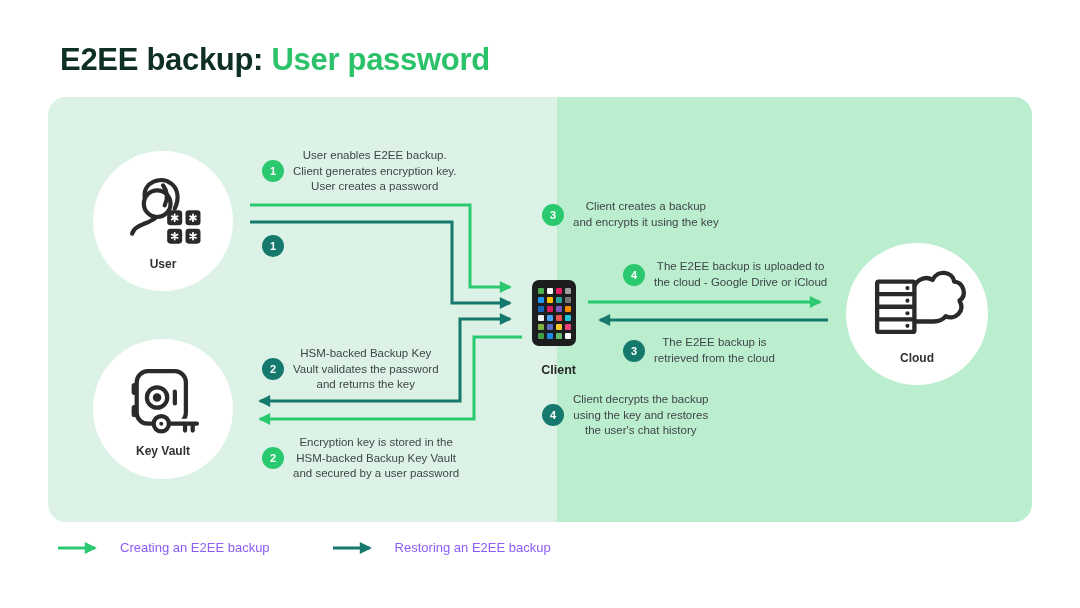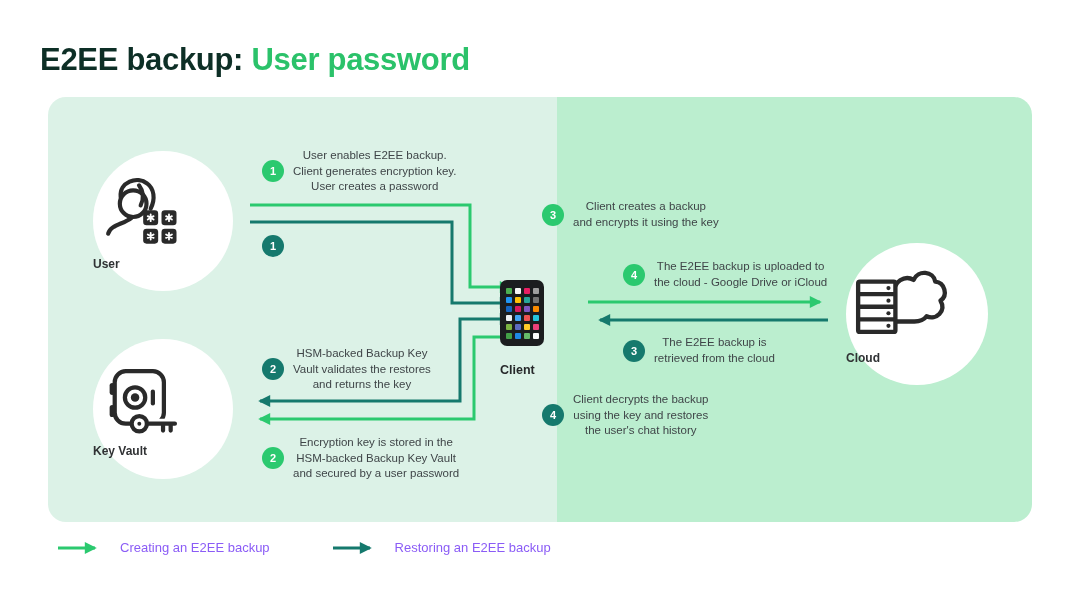--- a/index.html
+++ b/index.html
@@ -1,36 +1,36 @@
 <!DOCTYPE html>
 <html><head>
 <meta charset="utf-8">
 <style>
   * { margin:0; padding:0; box-sizing:border-box; }
   html,body { background:#fff; }
   body { font-family:"Liberation Sans", sans-serif; }
   .page { position:relative; width:1080px; height:608px; background:#ffffff; overflow:hidden; }
 
-  .title { position:absolute; left:40px; top:42px; font-size:31px; font-weight:bold;
+  .title { position:absolute; left:60px; top:42px; font-size:31px; font-weight:bold;
            letter-spacing:-0.3px; color:#0D2F26; white-space:pre; }
   .title .hl { color:#2BC26A; }
 
   .panel { position:absolute; left:48px; top:97px; width:984px; height:425px;
            border-radius:18px; overflow:hidden; }
   .panel-left  { position:absolute; left:0; top:0; width:509px; height:425px; background:#DCF2E7; }
   .panel-right { position:absolute; left:509px; top:0; width:475px; height:425px; background:#BBEECF; }
 
   .arrow-layer { position:absolute; left:0; top:0; width:1080px; height:608px; pointer-events:none; }
 
   .node { position:absolute; background:#ffffff; border-radius:50%;
-          display:flex; flex-direction:column; justify-content:center; }
+          display:flex; flex-direction:column; align-items:center; justify-content:center; }
   .node-label { font-size:12px; font-weight:bold; color:#303234; margin-top:5px; }
   .node svg { display:block; }
 
-  .phone-wrap { position:absolute; left:500px; top:280px; width:44px; text-align:left; }
+  .phone-wrap { position:absolute; left:532px; top:280px; width:44px; text-align:right; }
   .phone-label { margin-top:13px; font-size:12.5px; font-weight:bold; color:#26282a; }
 
   .step { position:absolute; display:flex; align-items:center; gap:9px; }
   .badge { flex:0 0 auto; width:22px; height:22px; border-radius:50%; color:#fff;
            font-size:11px; font-weight:bold; display:flex; align-items:center; justify-content:center; }
   .badge.create  { background:#2BC96F; }
   .badge.restore { background:#15796D; }
   .step-text { font-size:11.5px; line-height:15.5px; color:#3F4548; white-space:pre-line;text-align:center; }
 
   .legend { position:absolute; left:57px; top:540px; display:flex; align-items:center; }
@@ -166,21 +166,21 @@
     <div class="step-text">User enables E2EE backup.
 Client generates encryption key.
 User creates a password</div>
   </div>
   <div class="step" style="left:262px; top:235px;">
     <div class="badge restore">1</div>
   </div>
   <div class="step" style="left:262px; top:346px;">
     <div class="badge restore">2</div>
     <div class="step-text">HSM-backed Backup Key
-Vault validates the restores
+Vault validates the password
 and returns the key</div>
   </div>
   <div class="step" style="left:262px; top:435px;">
     <div class="badge create">2</div>
     <div class="step-text">Encryption key is stored in the
 HSM-backed Backup Key Vault
 and secured by a user password</div>
   </div>
   <div class="step" style="left:542px; top:199px;">
     <div class="badge create">3</div>

